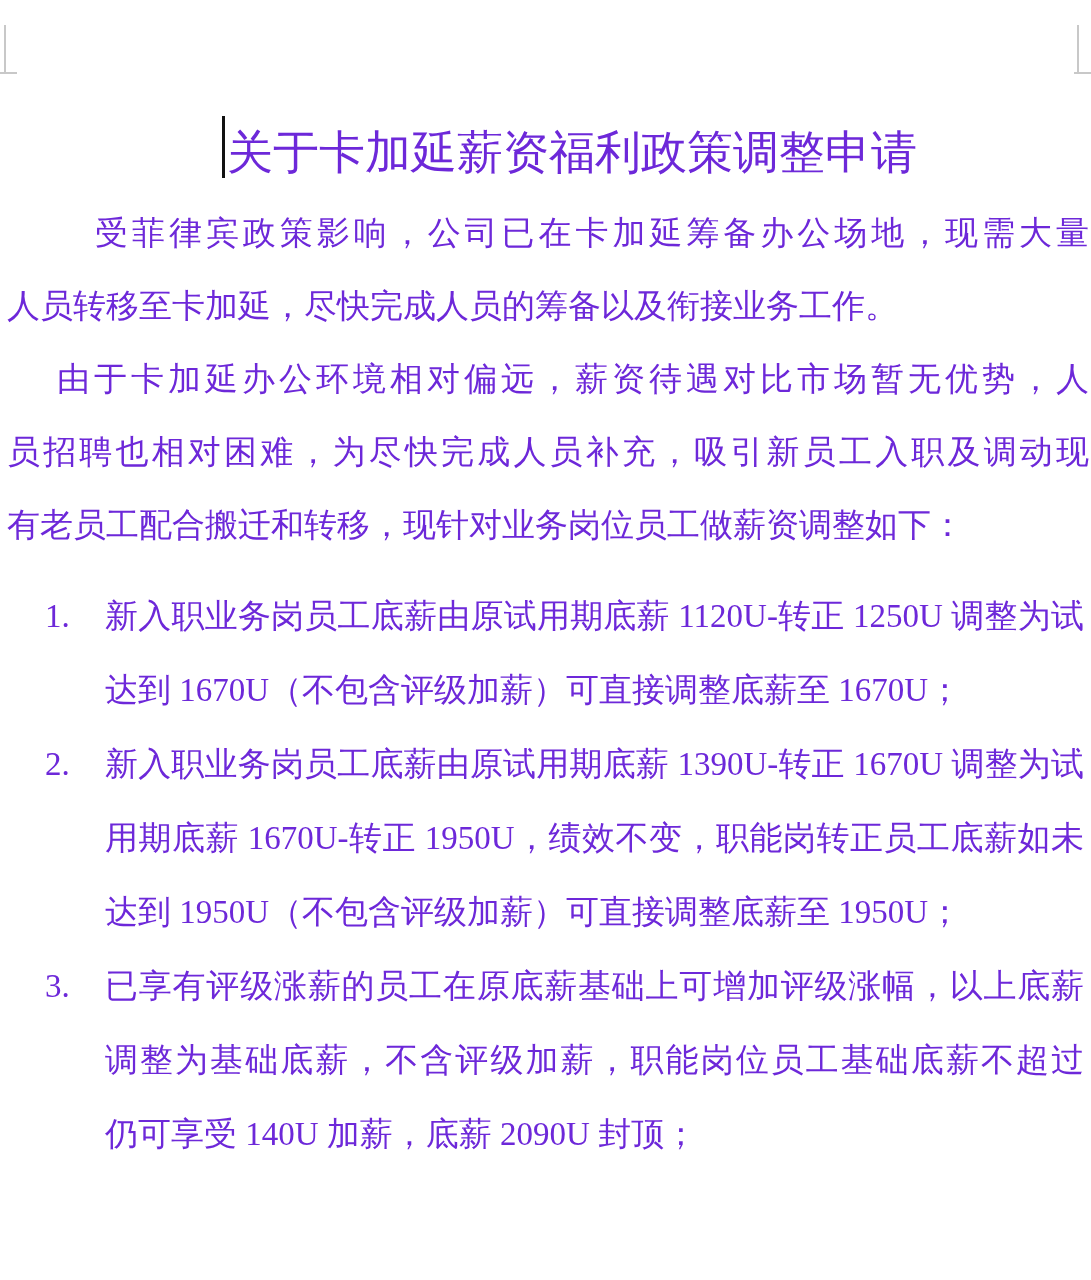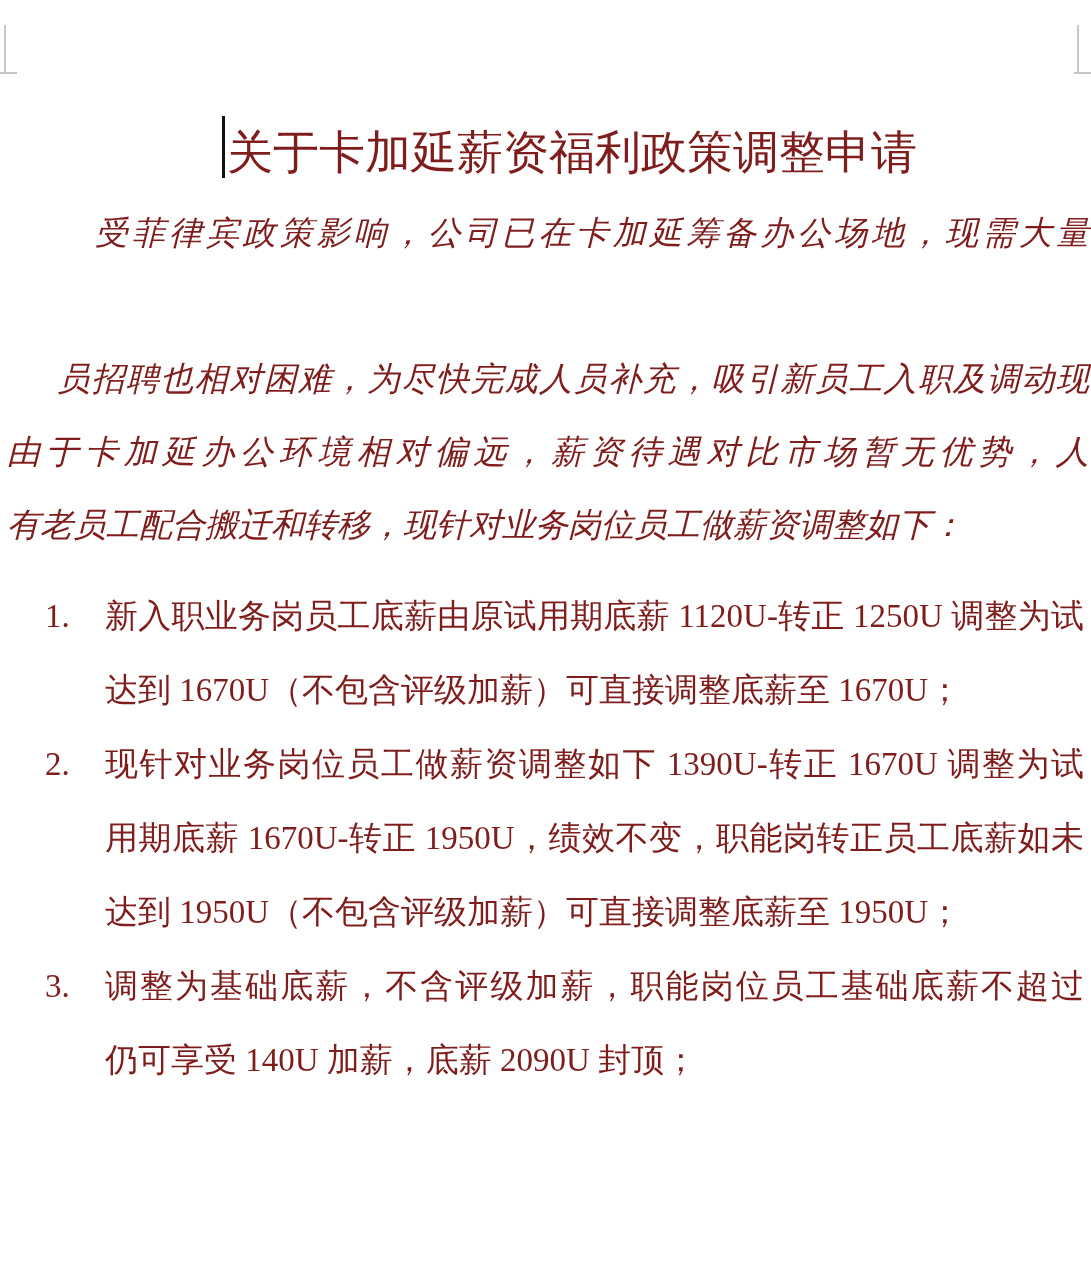--- a/index.html
+++ b/index.html
@@ -3,21 +3,21 @@
 <meta charset="utf-8">
 <style>
   html, body { margin: 0; padding: 0; background: #ffffff; }
   .page {
     position: relative;
     width: 1091px;
     height: 1280px;
     background: #ffffff;
     overflow: hidden;
     font-family: "Liberation Serif", "DejaVu Serif", serif;
-    color: #7f1d1d;
+    color: #6d28d9;
   }
   
   .mark { position: absolute; background: #c8c8c8; }
   .mark-left-v  { left: 4px;    top: 25px; width: 2px;  height: 48px; }
   .mark-left-h  { left: 0px;    top: 72px; width: 17px; height: 2px;  }
   .mark-right-v { left: 1077px; top: 25px; width: 2px;  height: 48px; }
   .mark-right-h { left: 1074px; top: 72px; width: 17px; height: 2px;  }
 
   .title-row {
     position: absolute;
@@ -34,21 +34,20 @@
     width: 3px; height: 62px;
     background: #111111;
     vertical-align: -10px;
     margin-right: 2px;
   }
 
   .para {
     position: absolute;
     left: 7px; right: 2px;
     font-size: 33px;
-    font-style: italic;
   }
   .para .line { line-height: 73px; height: 73px; }
   .p1 { top: 197px; }
   .p2 { top: 343px; }
   .p1 .line:first-child { padding-left: 88px; }
   .p2 .line:first-child { padding-left: 50px; }
 
   .jline {
     white-space: nowrap;
     text-align: justify;
@@ -82,49 +81,51 @@
   <div class="mark mark-left-h"></div>
   <div class="mark mark-right-v"></div>
   <div class="mark mark-right-h"></div>
 
   <div class="title-row">
     <span class="caret"></span><span>关于卡加延薪资福利政策调整申请</span>
   </div>
 
   <div class="para p1">
     <div class="line jline">受菲律宾政策影响，公司已在卡加延筹备办公场地，现需大量</div>
+    <div class="line nline">人员转移至卡加延，尽快完成人员的筹备以及衔接业务工作。</div>
   </div>
 
   <div class="para p2">
+    <div class="line jline">由于卡加延办公环境相对偏远，薪资待遇对比市场暂无优势，人</div>
     <div class="line jline">员招聘也相对困难，为尽快完成人员补充，吸引新员工入职及调动现</div>
-    <div class="line jline">由于卡加延办公环境相对偏远，薪资待遇对比市场暂无优势，人</div>
     <div class="line nline">有老员工配合搬迁和转移，现针对业务岗位员工做薪资调整如下：</div>
   </div>
 
   <div class="list">
 
     <div class="list-item">
       <div class="item-number">1.</div>
       <div class="item-body">
         <div class="line jline">新入职业务岗员工底薪由原试用期底薪 1120U-转正 1250U 调整为试</div>
         <div class="line nline">达到 1670U（不包含评级加薪）可直接调整底薪至 1670U；</div>
       </div>
     </div>
 
     <div class="list-item">
       <div class="item-number">2.</div>
       <div class="item-body">
-        <div class="line jline">现针对业务岗位员工做薪资调整如下 1390U-转正 1670U 调整为试</div>
+        <div class="line jline">新入职业务岗员工底薪由原试用期底薪 1390U-转正 1670U 调整为试</div>
         <div class="line jline">用期底薪 1670U-转正 1950U，绩效不变，职能岗转正员工底薪如未</div>
         <div class="line nline">达到 1950U（不包含评级加薪）可直接调整底薪至 1950U；</div>
       </div>
     </div>
 
     <div class="list-item">
       <div class="item-number">3.</div>
       <div class="item-body">
+        <div class="line jline">已享有评级涨薪的员工在原底薪基础上可增加评级涨幅，以上底薪</div>
         <div class="line jline">调整为基础底薪，不含评级加薪，职能岗位员工基础底薪不超过</div>
         <div class="line nline">仍可享受 140U 加薪，底薪 2090U 封顶；</div>
       </div>
     </div>
 
   </div>
 </div>
 
 </body></html>

